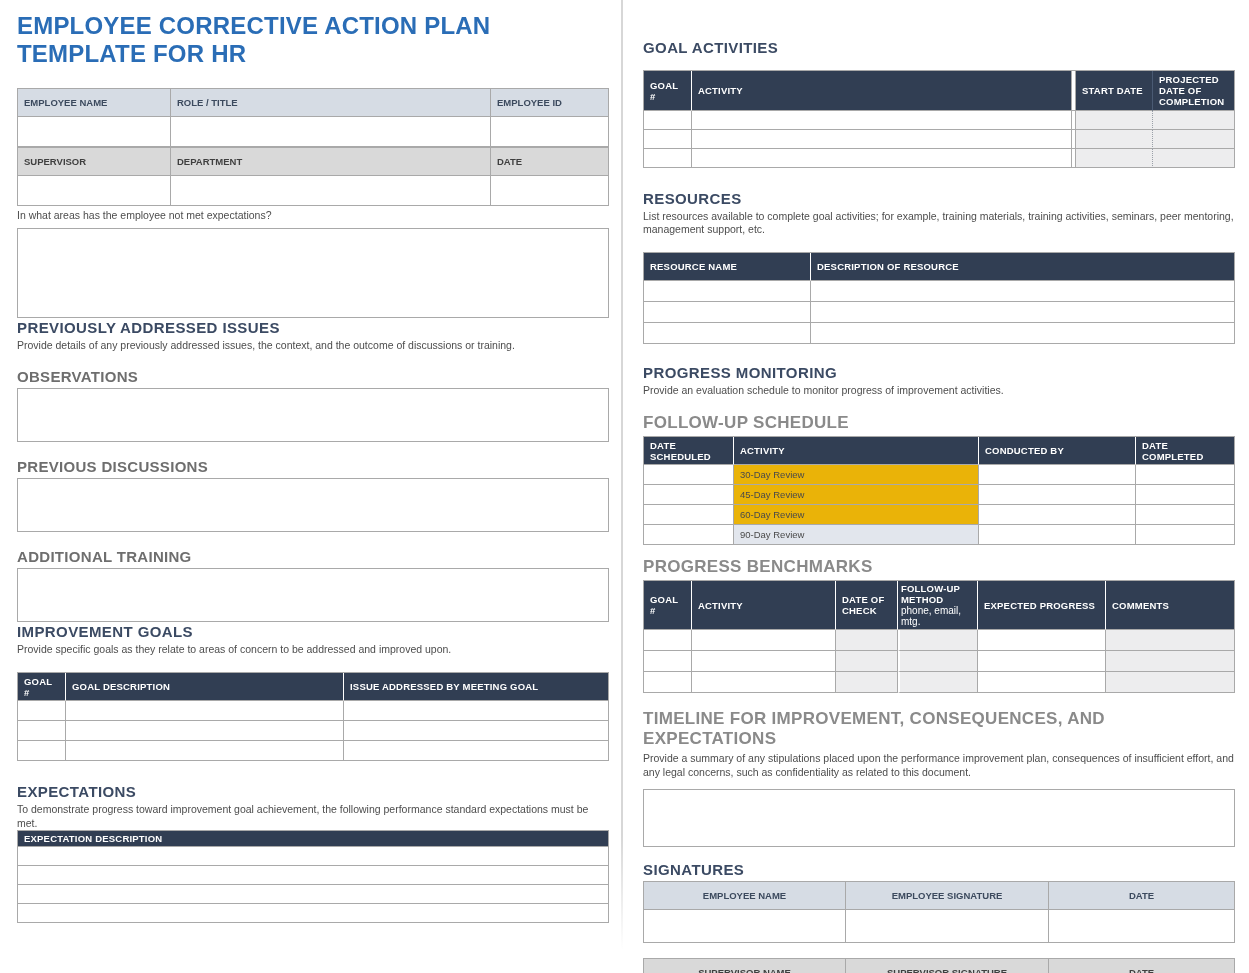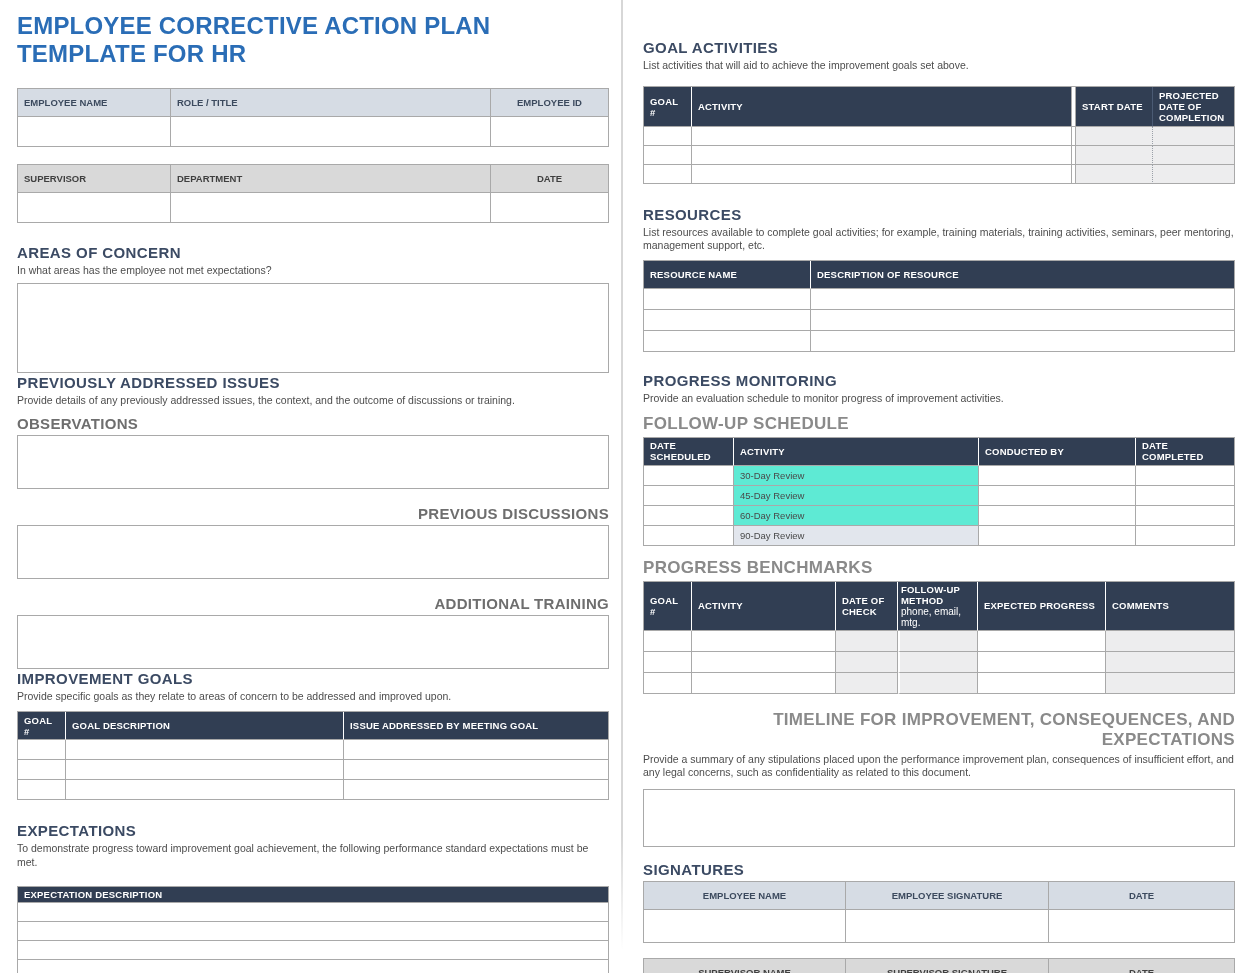--- a/index.html
+++ b/index.html
@@ -22,43 +22,43 @@
   .fillbox { border:1px solid #a9a9a9; background:#fff; }
 
   table.tbl { width:100%; table-layout:fixed; border-collapse:separate; border-spacing:0;
               border-top:1px solid #a9a9a9; border-left:1px solid #a9a9a9; }
   table.tbl th, table.tbl td { border-right:1px solid #a9a9a9; border-bottom:1px solid #a9a9a9;
               padding:2px 6px; vertical-align:middle; font-size:9.5px; overflow:hidden; }
 
   
   th.hl-blue { background:#d6dce4; color:#3c4a5e; font-weight:bold; font-size:9px; text-align:left; }
   th.hl-gray { background:#d9d9d9; color:#3f3f3f; font-weight:bold; font-size:9px; text-align:left; }
-  th.alignr { text-align:center; }
+  th.alignr { text-align:left; }
   th.alignc { text-align:center; }
 
   
   th.hd { background:#313e53; color:#ffffff; font-weight:bold; font-size:9.5px; text-align:left; letter-spacing:.2px; }
   th.hd.sep { border-right-color:#ffffff; }
   th.hd.alignc { }
   th.hd .note { display:block; font-weight:normal; font-size:10px; letter-spacing:0; }
 
   
   .h15 th { height:15px; } .h17 th { height:28px; } .h19 td { height:19px; } .h40 th { height:40px; }
   .h20 td { height:20px; } .h21 td { height:21px; } .h30 td { height:30px; } .h33 td { height:33px; }
 
   
   td.gfill { background:#ededee; border-bottom-color:#ffffff; }
   td.gfill-last { background:#ededee; }
   th.gapc, td.gapc { background:#fff; border-bottom-color:#ffffff; padding:0; }
-  td.bluefill { background:#5eead4; border-bottom-color:#ffffff; color:#4a4a4a; font-size:10.5px; }
+  td.bluefill { background:#eab308; border-bottom-color:#ffffff; color:#4a4a4a; font-size:10.5px; }
   td.bluefill-last { background:#e2e6ed; color:#4a4a4a; font-size:10.5px; }
 
-  .mt3{margin-top:3px;} .mt6{margin-top:6px;} .mt8{margin-top:8px;} .mt10{margin-top:10px;}
-  .mt12{margin-top:12px;} .mt14{margin-top:14px;} .mt15{margin-top:15px;} .mt16{margin-top:16px;text-align:right;}
-  .mt17{margin-top:17px;} .mt19{margin-top:1px;} .mt20{margin-top:20px;} .mt21{margin-top:21px;}
+  .mt3{margin-top:3px;} .mt6{margin-top:6px;} .mt8{margin-top:16px;} .mt10{margin-top:10px;}
+  .mt12{margin-top:12px;} .mt14{margin-top:14px;} .mt15{margin-top:15px;} .mt16{margin-top:16px;}
+  .mt17{} .mt19{margin-top:1px;} .mt20{margin-top:20px;} .mt21{margin-top:21px;}
   .mt22{margin-top:22px;}
 </style>
 </head>
 <body>
 
 <div class="page">
   <div class="divider"></div>
 
   <div class="col col-left">
 
@@ -97,21 +97,20 @@
         <th class="hl-gray alignr">DATE</th>
       </tr>
       <tr class="h30">
         <td></td>
         <td></td>
         <td></td>
       </tr>
     </tbody>
       </table>
 
-    <h2 class="sec mt21">AREAS OF CONCERN</h2>
     <div class="desc">In what areas has the employee not met expectations?</div>
     <div class="fillbox mt6" style="height:90px;"></div>
 
     <h2 class="sec mt19">PREVIOUSLY ADDRESSED ISSUES</h2>
     <div class="desc">Provide details of any previously addressed issues, the context, and the outcome of discussions or training.</div>
 
     <div class="sublbl mt8">OBSERVATIONS</div>
     <div class="fillbox mt3" style="height:54px;"></div>
 
     <div class="sublbl mt16">PREVIOUS DISCUSSIONS</div>
@@ -171,21 +170,20 @@
       <tr class="h19">
             <td></td>
           </tr>
     </tbody>
       </table>
   </div>
 
   <div class="col col-right">
 
     <h2 class="sec">GOAL ACTIVITIES</h2>
-    <div class="desc">List activities that will aid to achieve the improvement goals set above.</div>
     <table class="tbl mt14">
       <colgroup>
           <col style="width:48px">
           <col style="width:380px">
           <col style="width:4px">
           <col style="width:77px">
           <col>
         </colgroup>
       <tbody>
           <tr class="h40">

